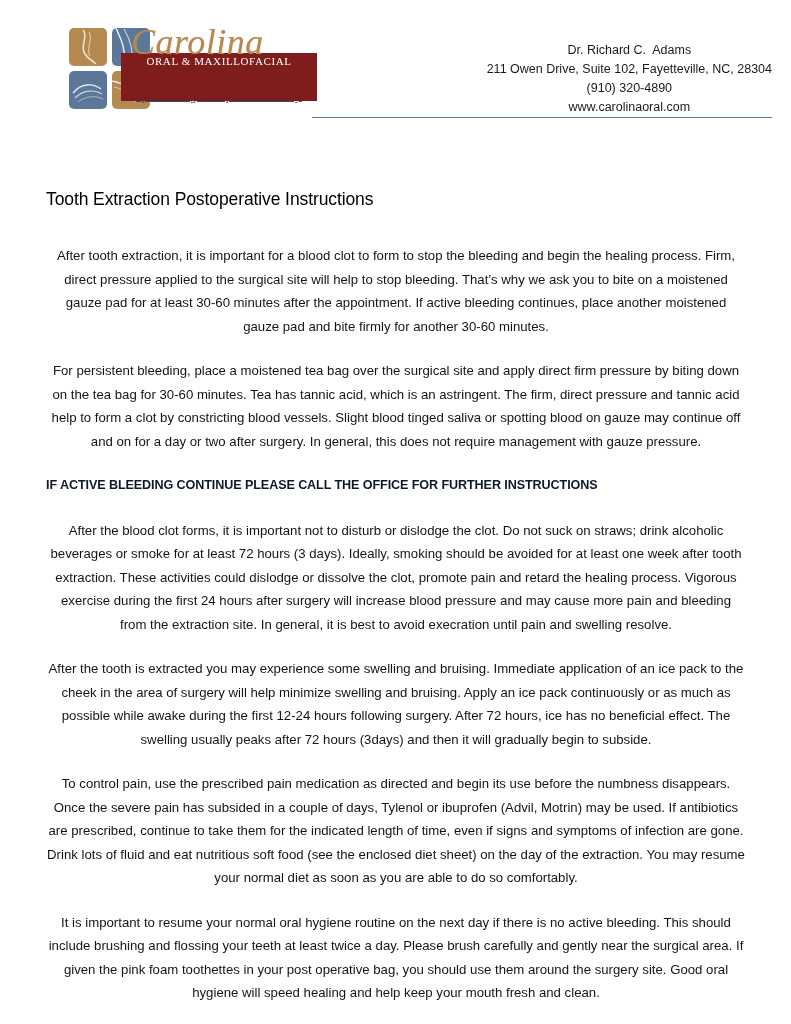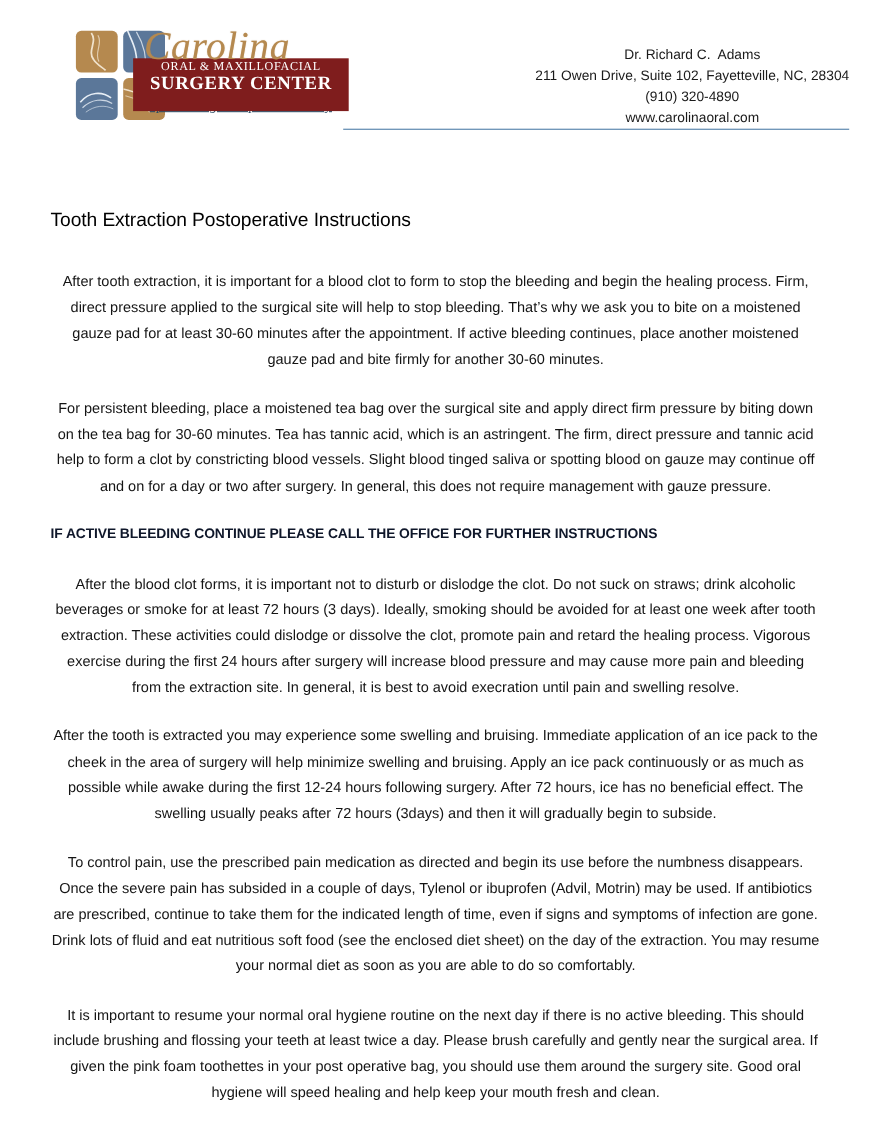--- a/index.html
+++ b/index.html
@@ -217,21 +217,20 @@
             <path d="M0 10 C10 12, 20 16, 26 26" fill="none" stroke="#f0e2cc" stroke-width="1.4"></path>
             <path d="M2 16 C11 18, 19 22, 24 31" fill="none" stroke="#f0e2cc" stroke-width="1" opacity="0.7"></path>
           </svg>
         </div>
       </div>
 
       <div class="logo-wordmark">
         <div class="wm-carolina">Carolina</div>
         <div class="wm-banner">
           <div class="wm-line1">ORAL &amp; MAXILLOFACIAL</div>
-          <div class="wm-line2">SURGERY CENTER</div>
         </div>
         <div class="wm-tagline">Specializing in Implant Dentistry</div>
       </div>
     </div>
 
     <div class="contact-block">
       <div>Dr. Richard C.  Adams</div>
       <div>211 Owen Drive, Suite 102, Fayetteville, NC, 28304</div>
       <div>(910) 320-4890</div>
       <div>www.carolinaoral.com</div>

